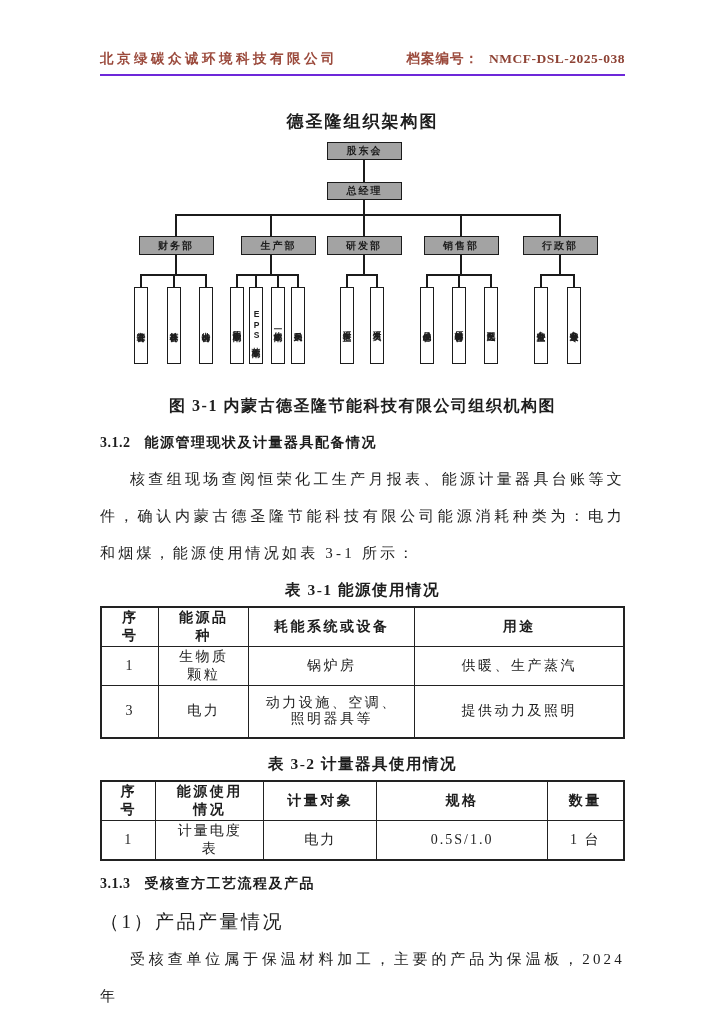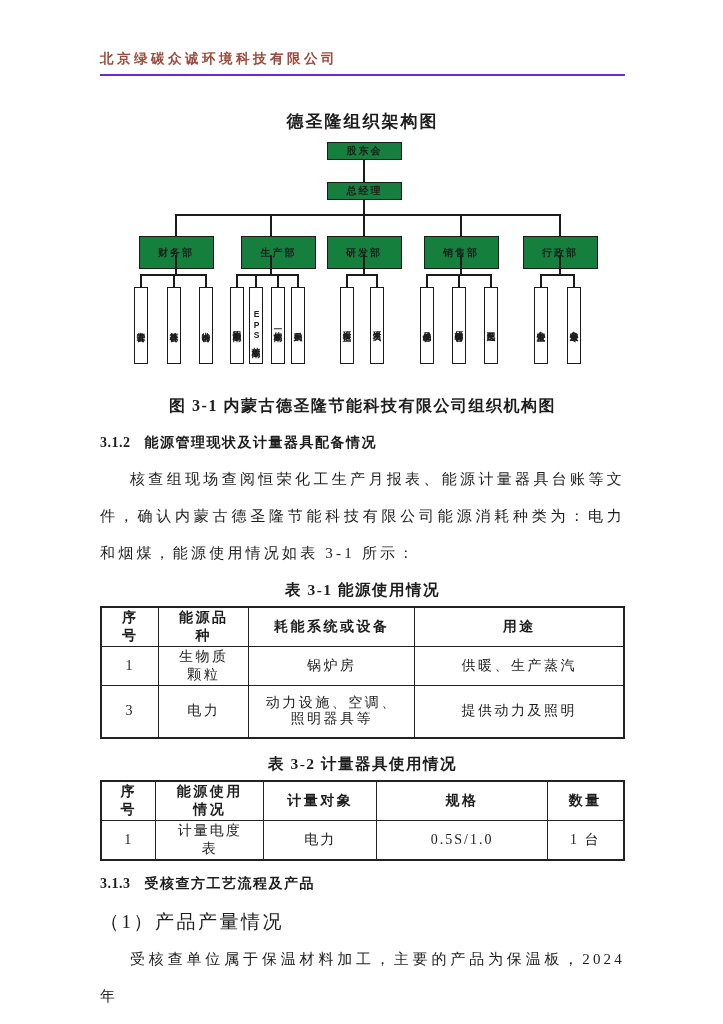--- a/index.html
+++ b/index.html
@@ -29,28 +29,28 @@
   
   .org-title {
     text-align: center; font-weight: 700; font-size: 17px;
     letter-spacing: 2px; margin-top: 34px;
     font-family: "Liberation Sans", "DejaVu Sans", sans-serif;
   }
   .org { position: relative; width: 525px; height: 237px; margin-top: 4px; }
   .org .vl { position: absolute; width: 2px;  background: #1b1b1b; }
   .org .hl { position: absolute; height: 2px; background: #1b1b1b; }
   .obox {
-    position: absolute; background: #15803d;
+    position: absolute; background: #a3a3a3;
     border: 1.5px solid #1b1b1b;
     display: flex; align-items: center; justify-content: center;
     font: 700 10px "Liberation Sans", "DejaVu Sans", sans-serif;
     letter-spacing: 2px;
   }
   .obox.top2 { left: 227px; width: 75px; height: 18px; }
-  .dept { top: 99px; width: 75px; height: 33px; }
+  .dept { top: 99px; width: 75px; height: 19px; }
   .leaf {
     position: absolute; top: 150px; width: 14px; height: 77px;
     background: #fff; border: 1.5px solid #1b1b1b;
     writing-mode: vertical-lr; text-orientation: upright;
     font: 700 8.5px "Liberation Sans", "DejaVu Sans", sans-serif;
     display: flex; align-items: center; justify-content: center;
     letter-spacing: 0.5px; line-height: 11px;
   }
 
   
@@ -88,20 +88,23 @@
   
   .footer { text-align: center; margin-top: 26px; font-size: 13.5px; color: #2a2a3a; letter-spacing: 2px; }
 </style>
 </head>
 <body>
 
 <div class="page">
 
   <div class="hdr">
     <span class="company">北京绿碳众诚环境科技有限公司</span>
+    <span class="right-group">
+      <span>档案编号：</span><span class="file-no">NMCF-DSL-2025-038</span>
+    </span>
   </div>
 
   <div class="org-title">德圣隆组织架构图</div>
 
   <div class="org">
 
     <div class="obox top2" style="top:5px">股东会</div>
     <div class="obox top2" style="top:45px">总经理</div>
 
     <i class="vl" style="left:263px;top:23px;height:22px"></i>

